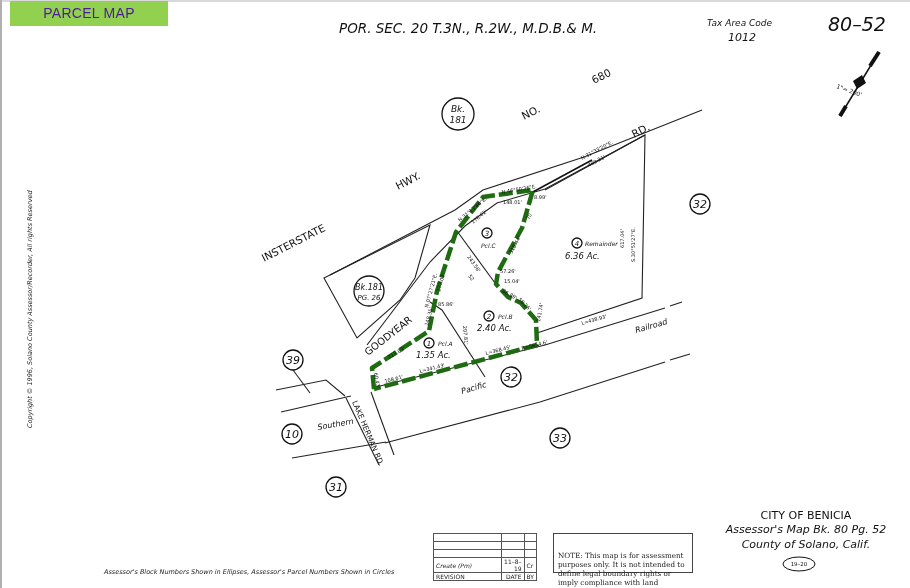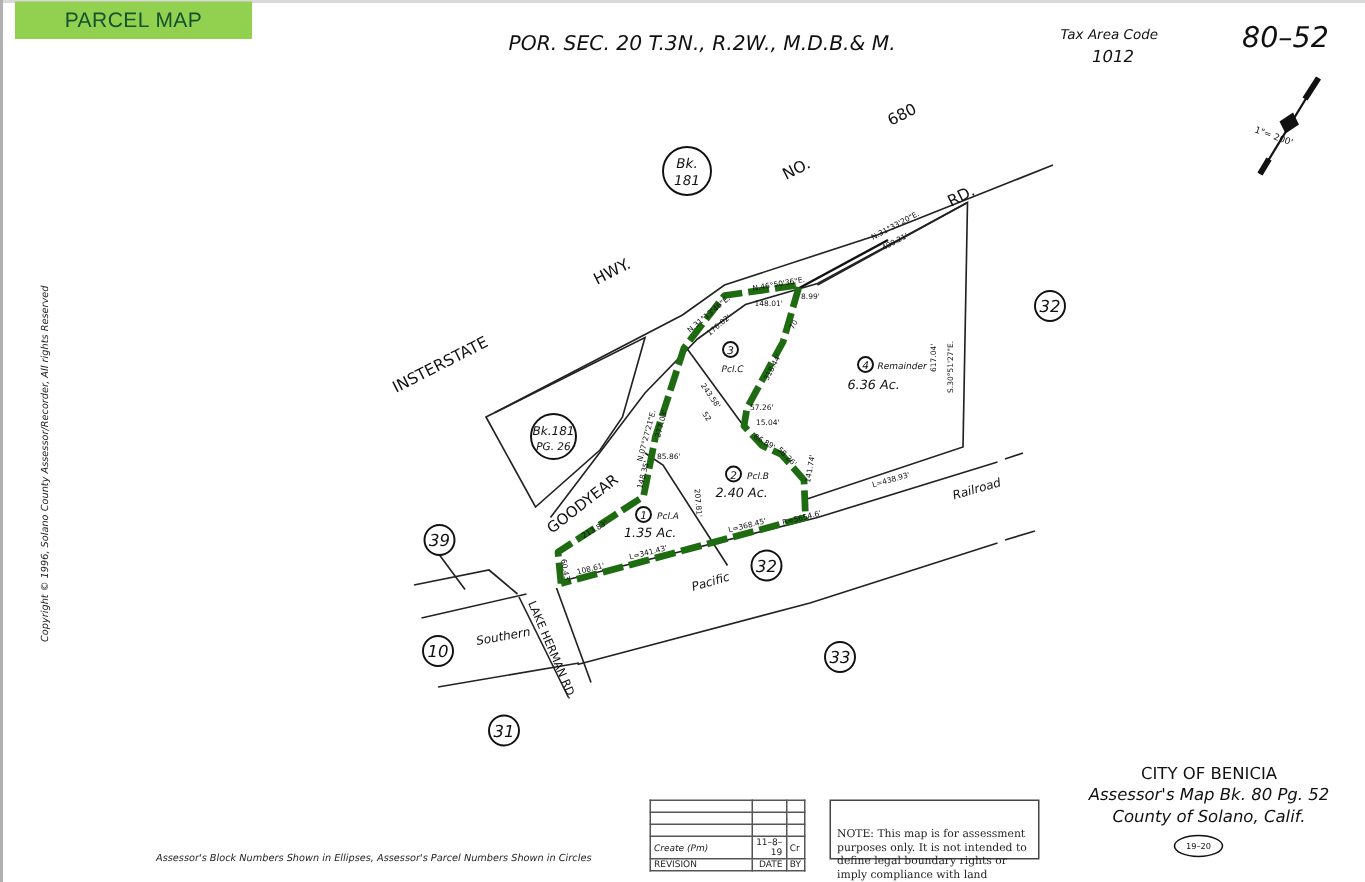--- a/index.html
+++ b/index.html
@@ -1,19 +1,19 @@
 <!DOCTYPE html>
 <html><head>
   <meta charset="utf-8">
   <style>
     html, body { margin: 0; padding: 0; background: #ffffff; }
     body { width: 910px; height: 588px; position: relative; overflow: hidden; font-family: "Liberation Sans", sans-serif; }
     .frame-top { position: absolute; left: 0; top: 0; width: 910px; height: 2px; background: #d9d9d9; }
     .frame-left { position: absolute; left: 0; top: 0; width: 2px; height: 588px; background: #b0b0b0; }
-    .banner { position: absolute; left: 10px; top: 1px; width: 158px; height: 25px; background: #92d050; color: #14532d; font-size: 14px; line-height: 25px; text-align: center; letter-spacing: 0.3px; }
+    .banner { position: absolute; left: 10px; top: 1px; width: 158px; height: 25px; background: #92d050; color: #4c1d95; font-size: 14px; line-height: 25px; text-align: center; letter-spacing: 0.3px; }
     svg { position: absolute; left: 0; top: 0; }
     .t { font-family: "DejaVu Sans", sans-serif; fill: #111; }
     .ti { font-family: "DejaVu Sans", sans-serif; fill: #111; font-style: italic; }
     .ln { stroke: #222; stroke-width: 1.1; fill: none; }
     .lnb { stroke: #111; stroke-width: 1.6; fill: none; }
     .green { stroke: #1e6b12; stroke-width: 4.5; fill: none; stroke-dasharray: 14 4; stroke-linejoin: round; }
     .circ { stroke: #111; stroke-width: 1.3; fill: #fff; }
     .footnote { position: absolute; left: 104px; top: 568px; font-size: 6.5px; font-style: italic; color: #222; font-family: "DejaVu Sans", sans-serif; text-align: right; }
     .note-box { position: absolute; left: 553px; top: 533px; width: 140px; height: 40px; border: 1px solid #444; font-family: "DejaVu Serif", serif; font-size: 7.2px; line-height: 8.9px; padding: 18px 4px; box-sizing: border-box; color: #222; }
     .rev-table { position: absolute; left: 433px; top: 533px; width: 104px; height: 40px; border: 1px solid #444; border-collapse: collapse; font-family: "DejaVu Sans", sans-serif; font-size: 6px; color: #222; }

